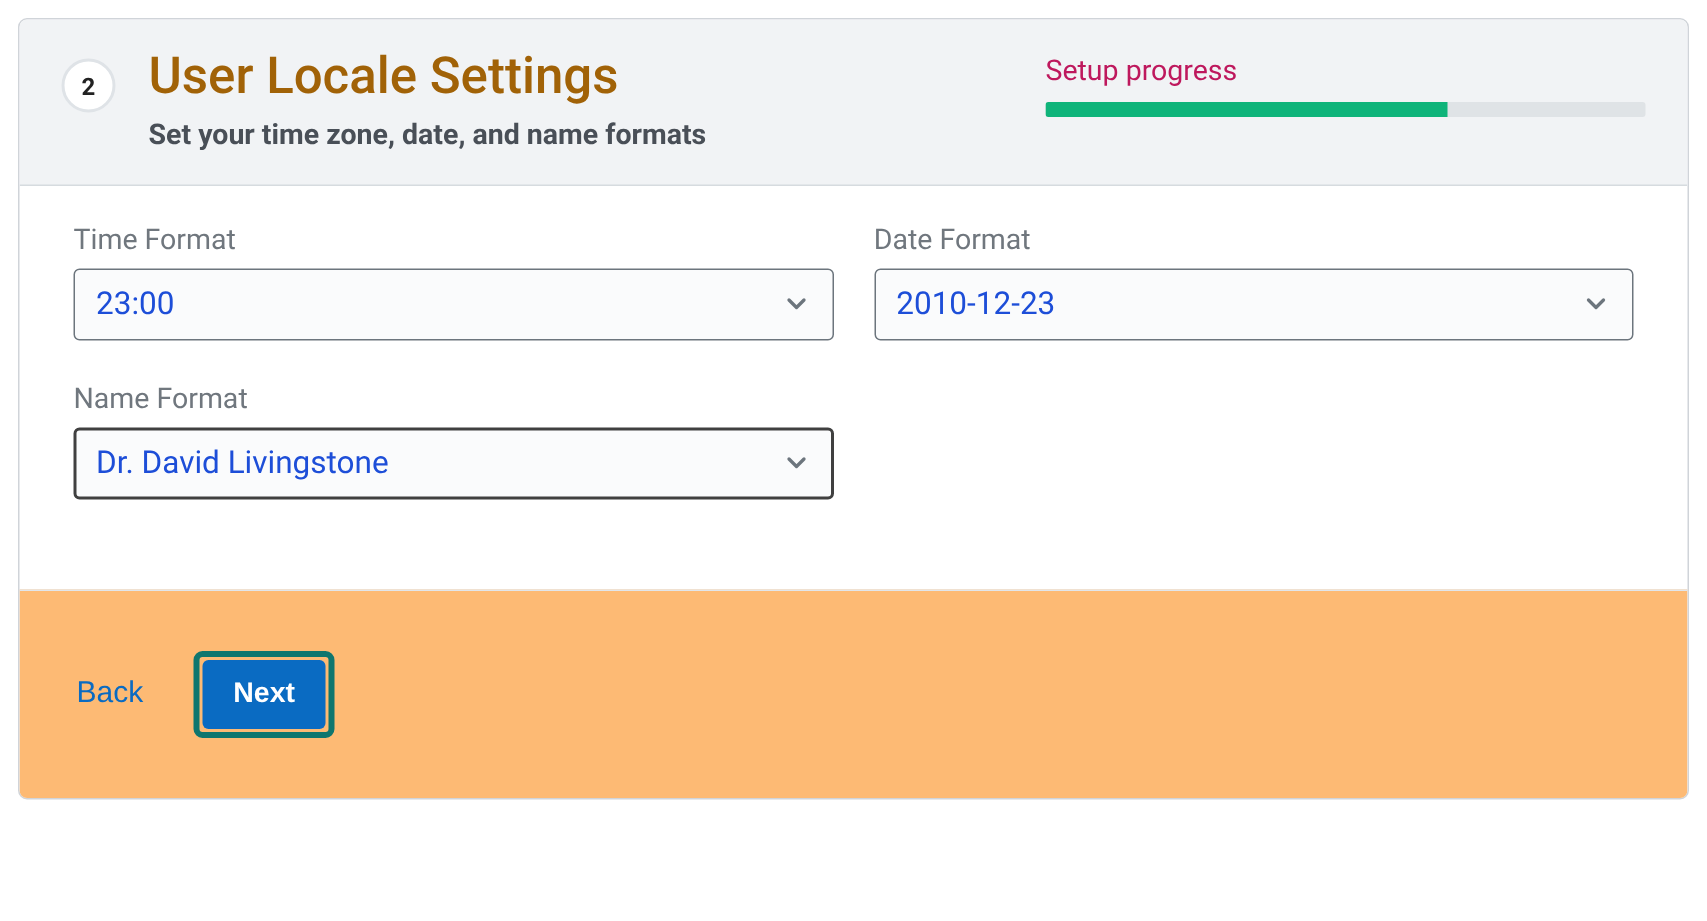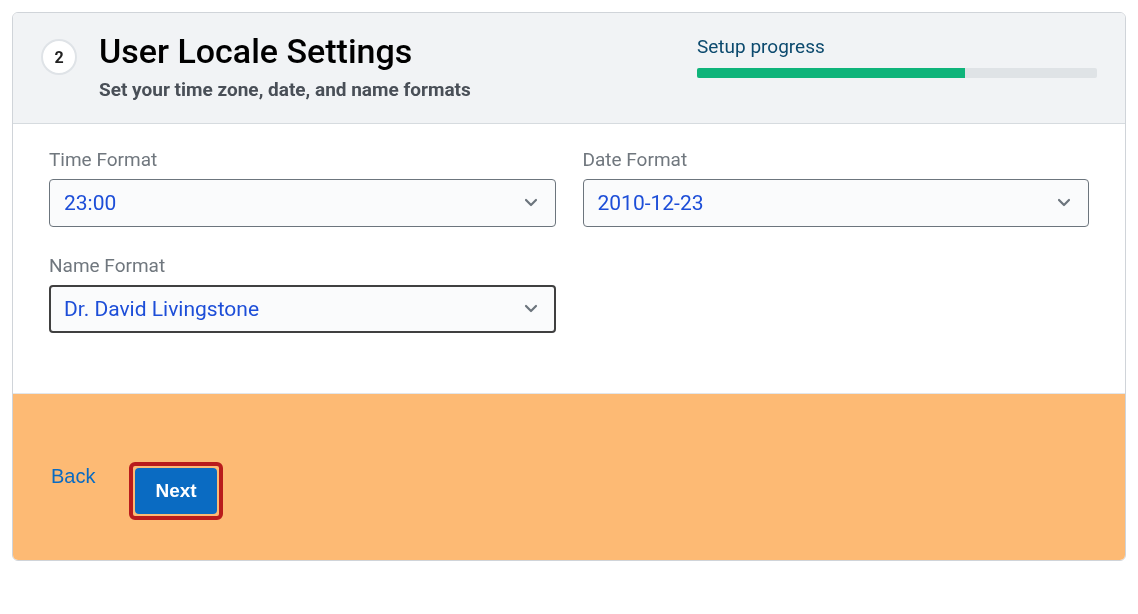--- a/index.html
+++ b/index.html
@@ -37,36 +37,36 @@
     margin-top: 8px;
     flex-shrink: 0;
   }
   .title-block {
     margin-left: 22px;
     flex: 1;
   }
   .title {
     font-size: 34px;
     font-weight: 500;
-    color: #000000;
+    color: #a16207;
     line-height: 1.2;
   }
   .subtitle {
     font-size: 19px;
     color: #494f57;
     margin-top: 6px;
     font-weight: bold;
   }
   .progress-block {
     width: 400px;
     padding-top: 4px;
   }
   .progress-label {
     font-size: 19px;
-    color: #0c4a6e;
+    color: #be185d;
     margin-bottom: 10px;
   }
   .progress-bar {
     width: 100%;
     height: 10px;
     background: #dfe3e6;
     border-radius: 2px;
     overflow: hidden;
   }
   .progress-fill {
@@ -120,24 +120,23 @@
   .back-btn {
     background: transparent;
     border: none;
     color: #0a6bc2;
     font-size: 20px;
     font-weight: 500;
     cursor: pointer;
     padding: 8px 10px;
   }
   .next-wrap {
-    border: 4px solid #b91c1c;
+    border: 4px solid #0f766e;
     border-radius: 6px;
     padding: 2px;
-    margin-top: 28px;
   }
   .next-btn {
     background: #0a6bc2;
     color: #fff;
     border: none;
     border-radius: 4px;
     font-size: 19px;
     font-weight: 600;
     padding: 12px 20px;
     cursor: pointer;

